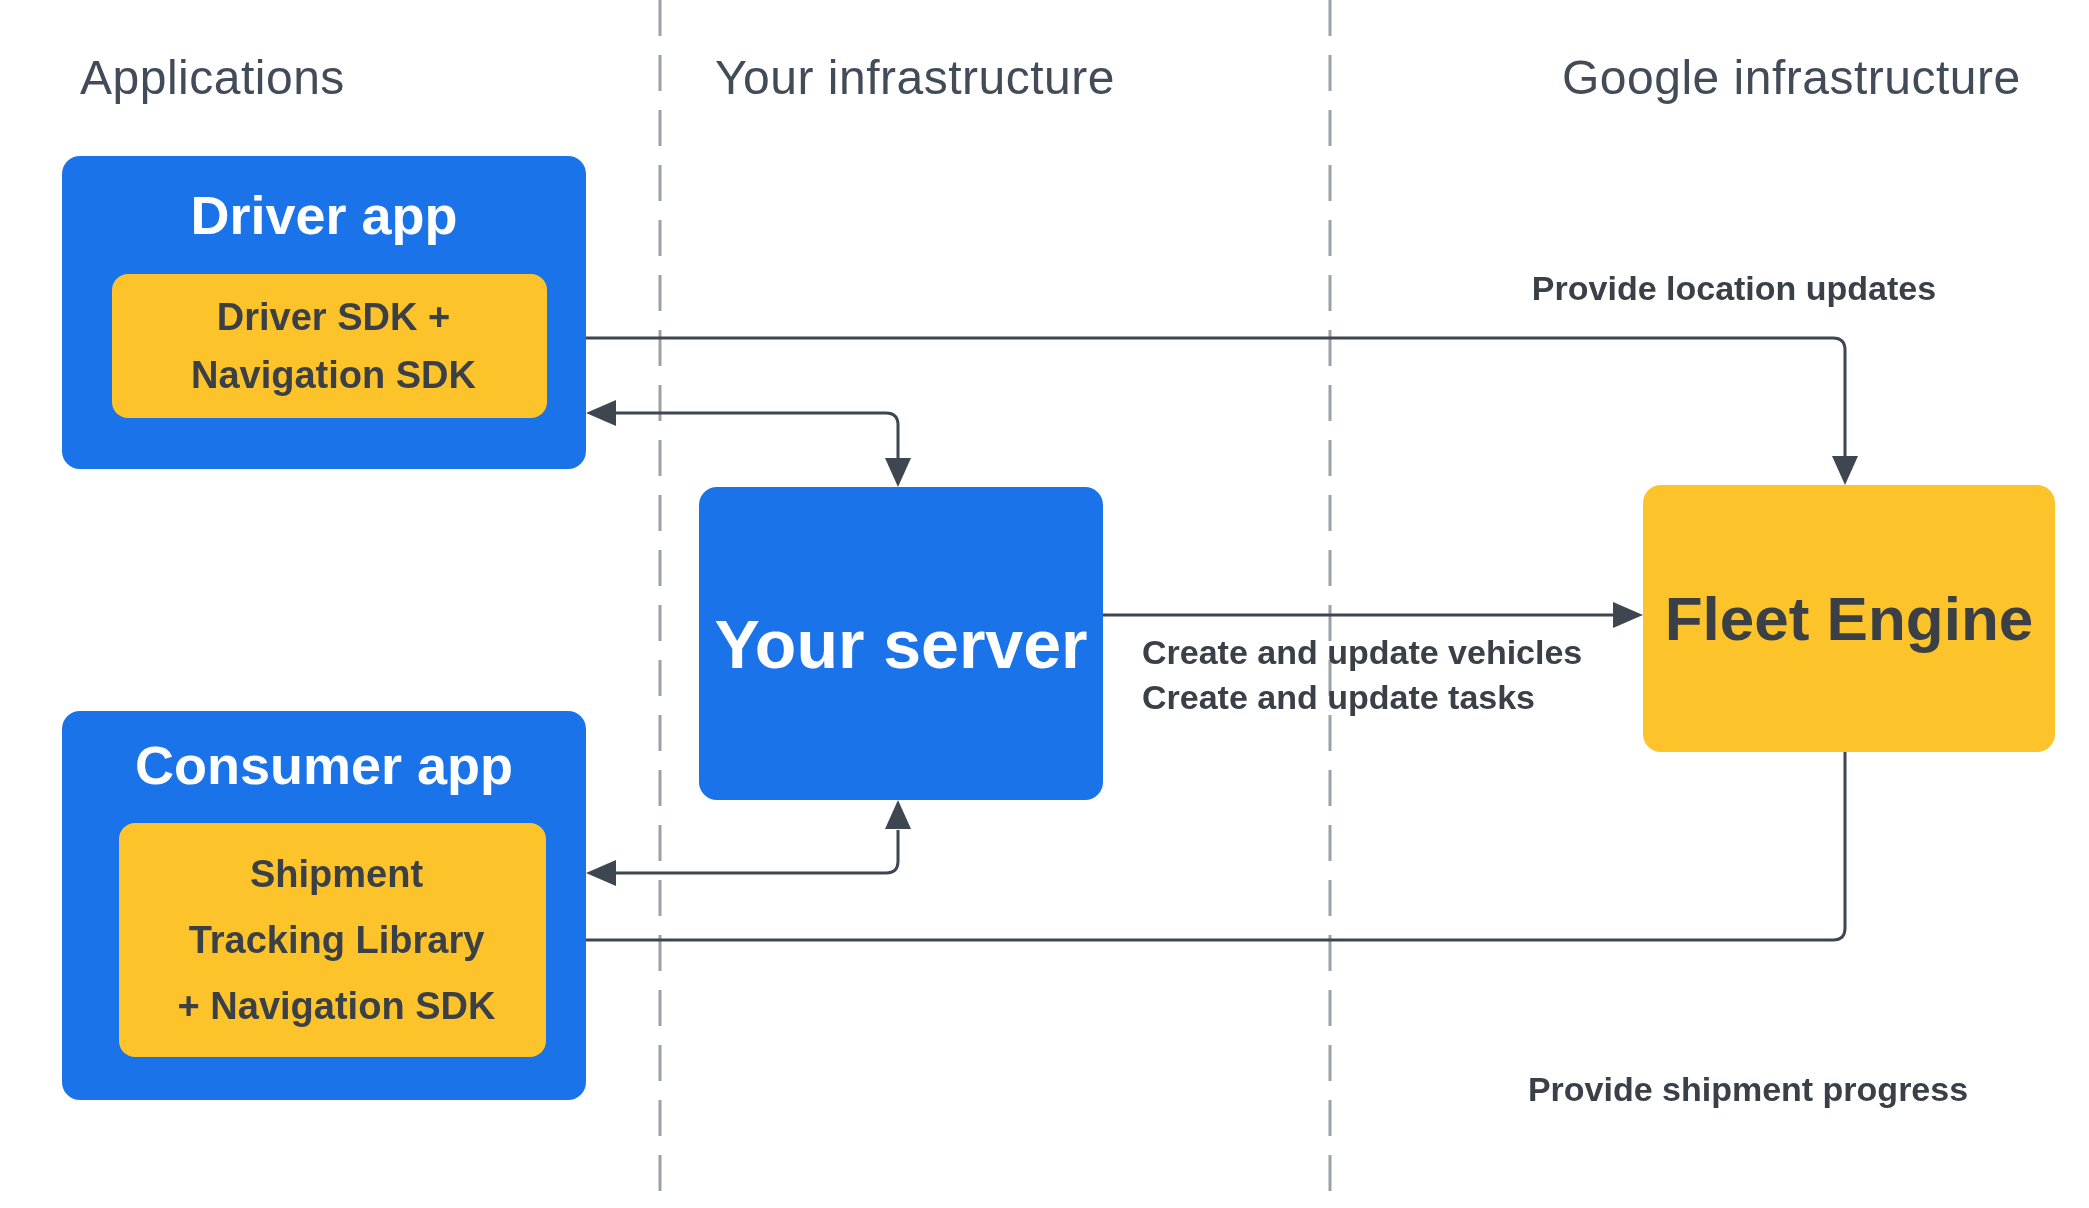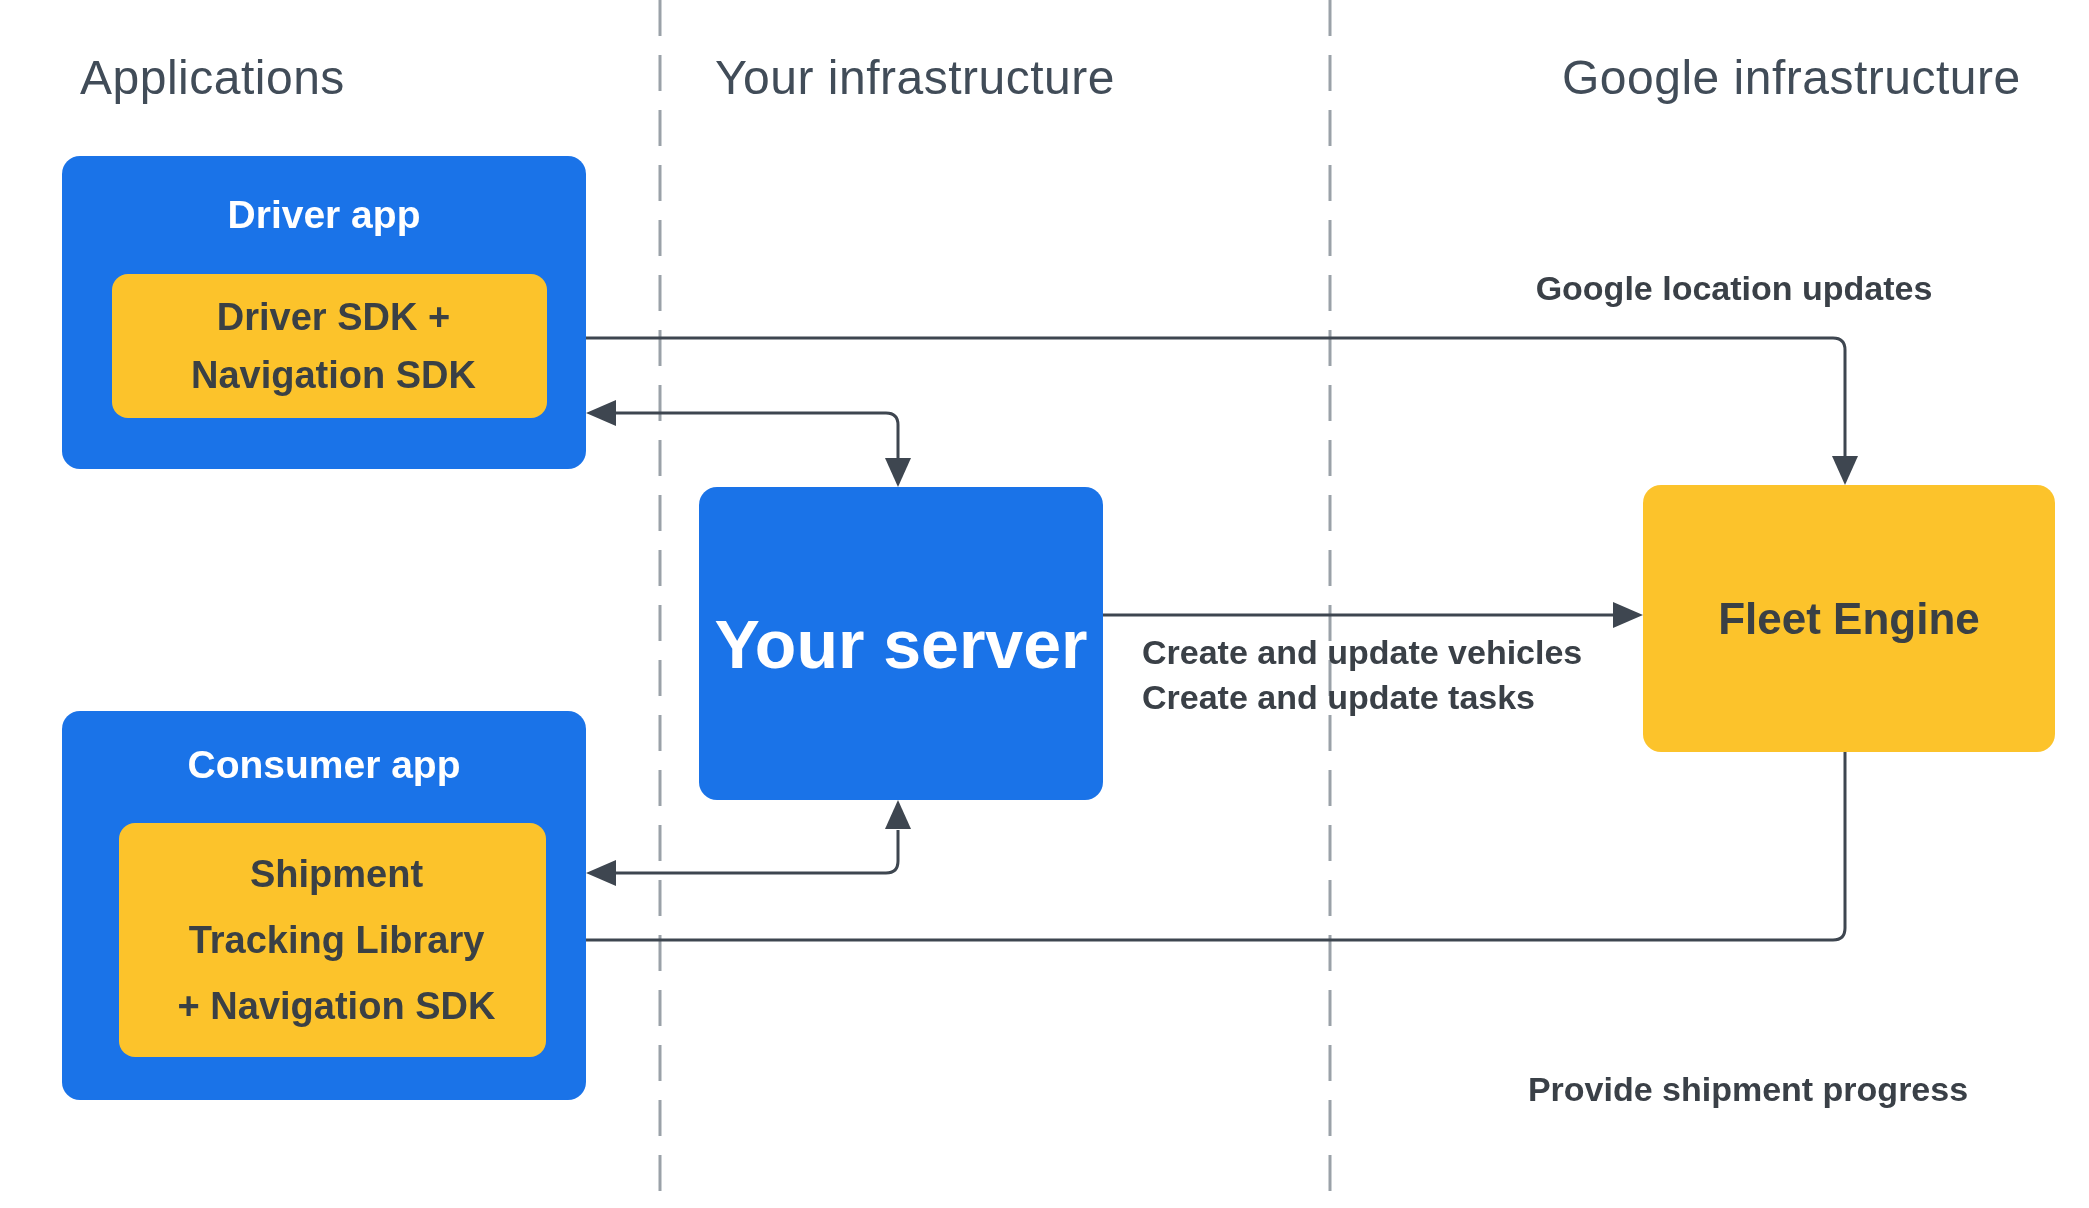--- a/index.html
+++ b/index.html
@@ -27,34 +27,34 @@
               color:var(--header);letter-spacing:0.5px;line-height:52px;top:52px;}
   .col-header.c1{left:80px;}
   .col-header.c2{left:715px;}
   .col-header.c3{left:1562px;}
 
   .box{position:absolute;border-radius:18px;}
   .box.blue{background:var(--blue);}
   .box.yellow{background:var(--yellow);border-radius:16px;display:flex;align-items:center;justify-content:center;
               text-align:center;color:var(--on-yellow);font-weight:bold;white-space:pre-line;padding-left:8px;}
   .app-title{position:absolute;left:0;right:0;display:flex;align-items:center;justify-content:center;
-             color:var(--on-blue);font-weight:bold;font-size:39px;}
+             color:var(--on-blue);font-weight:bold;font-size:54px;}
 
   .driver-app{left:62px;top:156px;width:524px;height:313px;}
   .driver-app .app-title{top:0;height:118px;}
   .driver-sdk{left:50px;top:118px;width:435px;height:144px;font-size:38px;line-height:58px;}
 
   .consumer-app{left:62px;top:711px;width:524px;height:389px;}
   .consumer-app .app-title{top:0;height:108px;}
   .shipment-lib{left:57px;top:112px;width:427px;height:234px;font-size:38px;line-height:66px;}
 
   .your-server{left:699px;top:487px;width:404px;height:313px;display:flex;align-items:center;justify-content:center;
                color:var(--on-blue);font-weight:bold;font-size:68px;}
   .fleet-engine{left:1643px;top:485px;width:412px;height:267px;display:flex;align-items:center;justify-content:center;
-                font-size:44px;font-weight:bold;color:var(--on-yellow);background:var(--yellow);border-radius:18px;position:absolute;}
+                font-size:62px;font-weight:bold;color:var(--on-yellow);background:var(--yellow);border-radius:18px;position:absolute;}
 
   .edge-label{position:absolute;color:var(--label);font-weight:bold;font-size:34px;}
   .edge-label.centered{width:500px;text-align:center;line-height:48px;}
   .lbl-location{left:1484px;top:264px;}
   .lbl-shipment{left:1498px;top:1065px;}
   .lbl-create{left:1142px;top:630px;line-height:45px;white-space:pre-line;text-align:left;}
 </style>
 </head>
 <body>
 
@@ -109,18 +109,18 @@
     <div class="app-title">Consumer app</div>
     <div class="box yellow shipment-lib">Shipment
 Tracking Library
 + Navigation SDK</div>
   </div>
 
   <div class="box blue your-server">Your server</div>
 
   <div class="fleet-engine">Fleet Engine</div>
 
-  <div class="edge-label centered lbl-location">Google location updates</div>
+  <div class="edge-label centered lbl-location">Provide location updates</div>
   <div class="edge-label lbl-create">Create and update vehicles
 Create and update tasks</div>
   <div class="edge-label centered lbl-shipment">Provide shipment progress</div>
 
 </div>
 
 </body></html>

